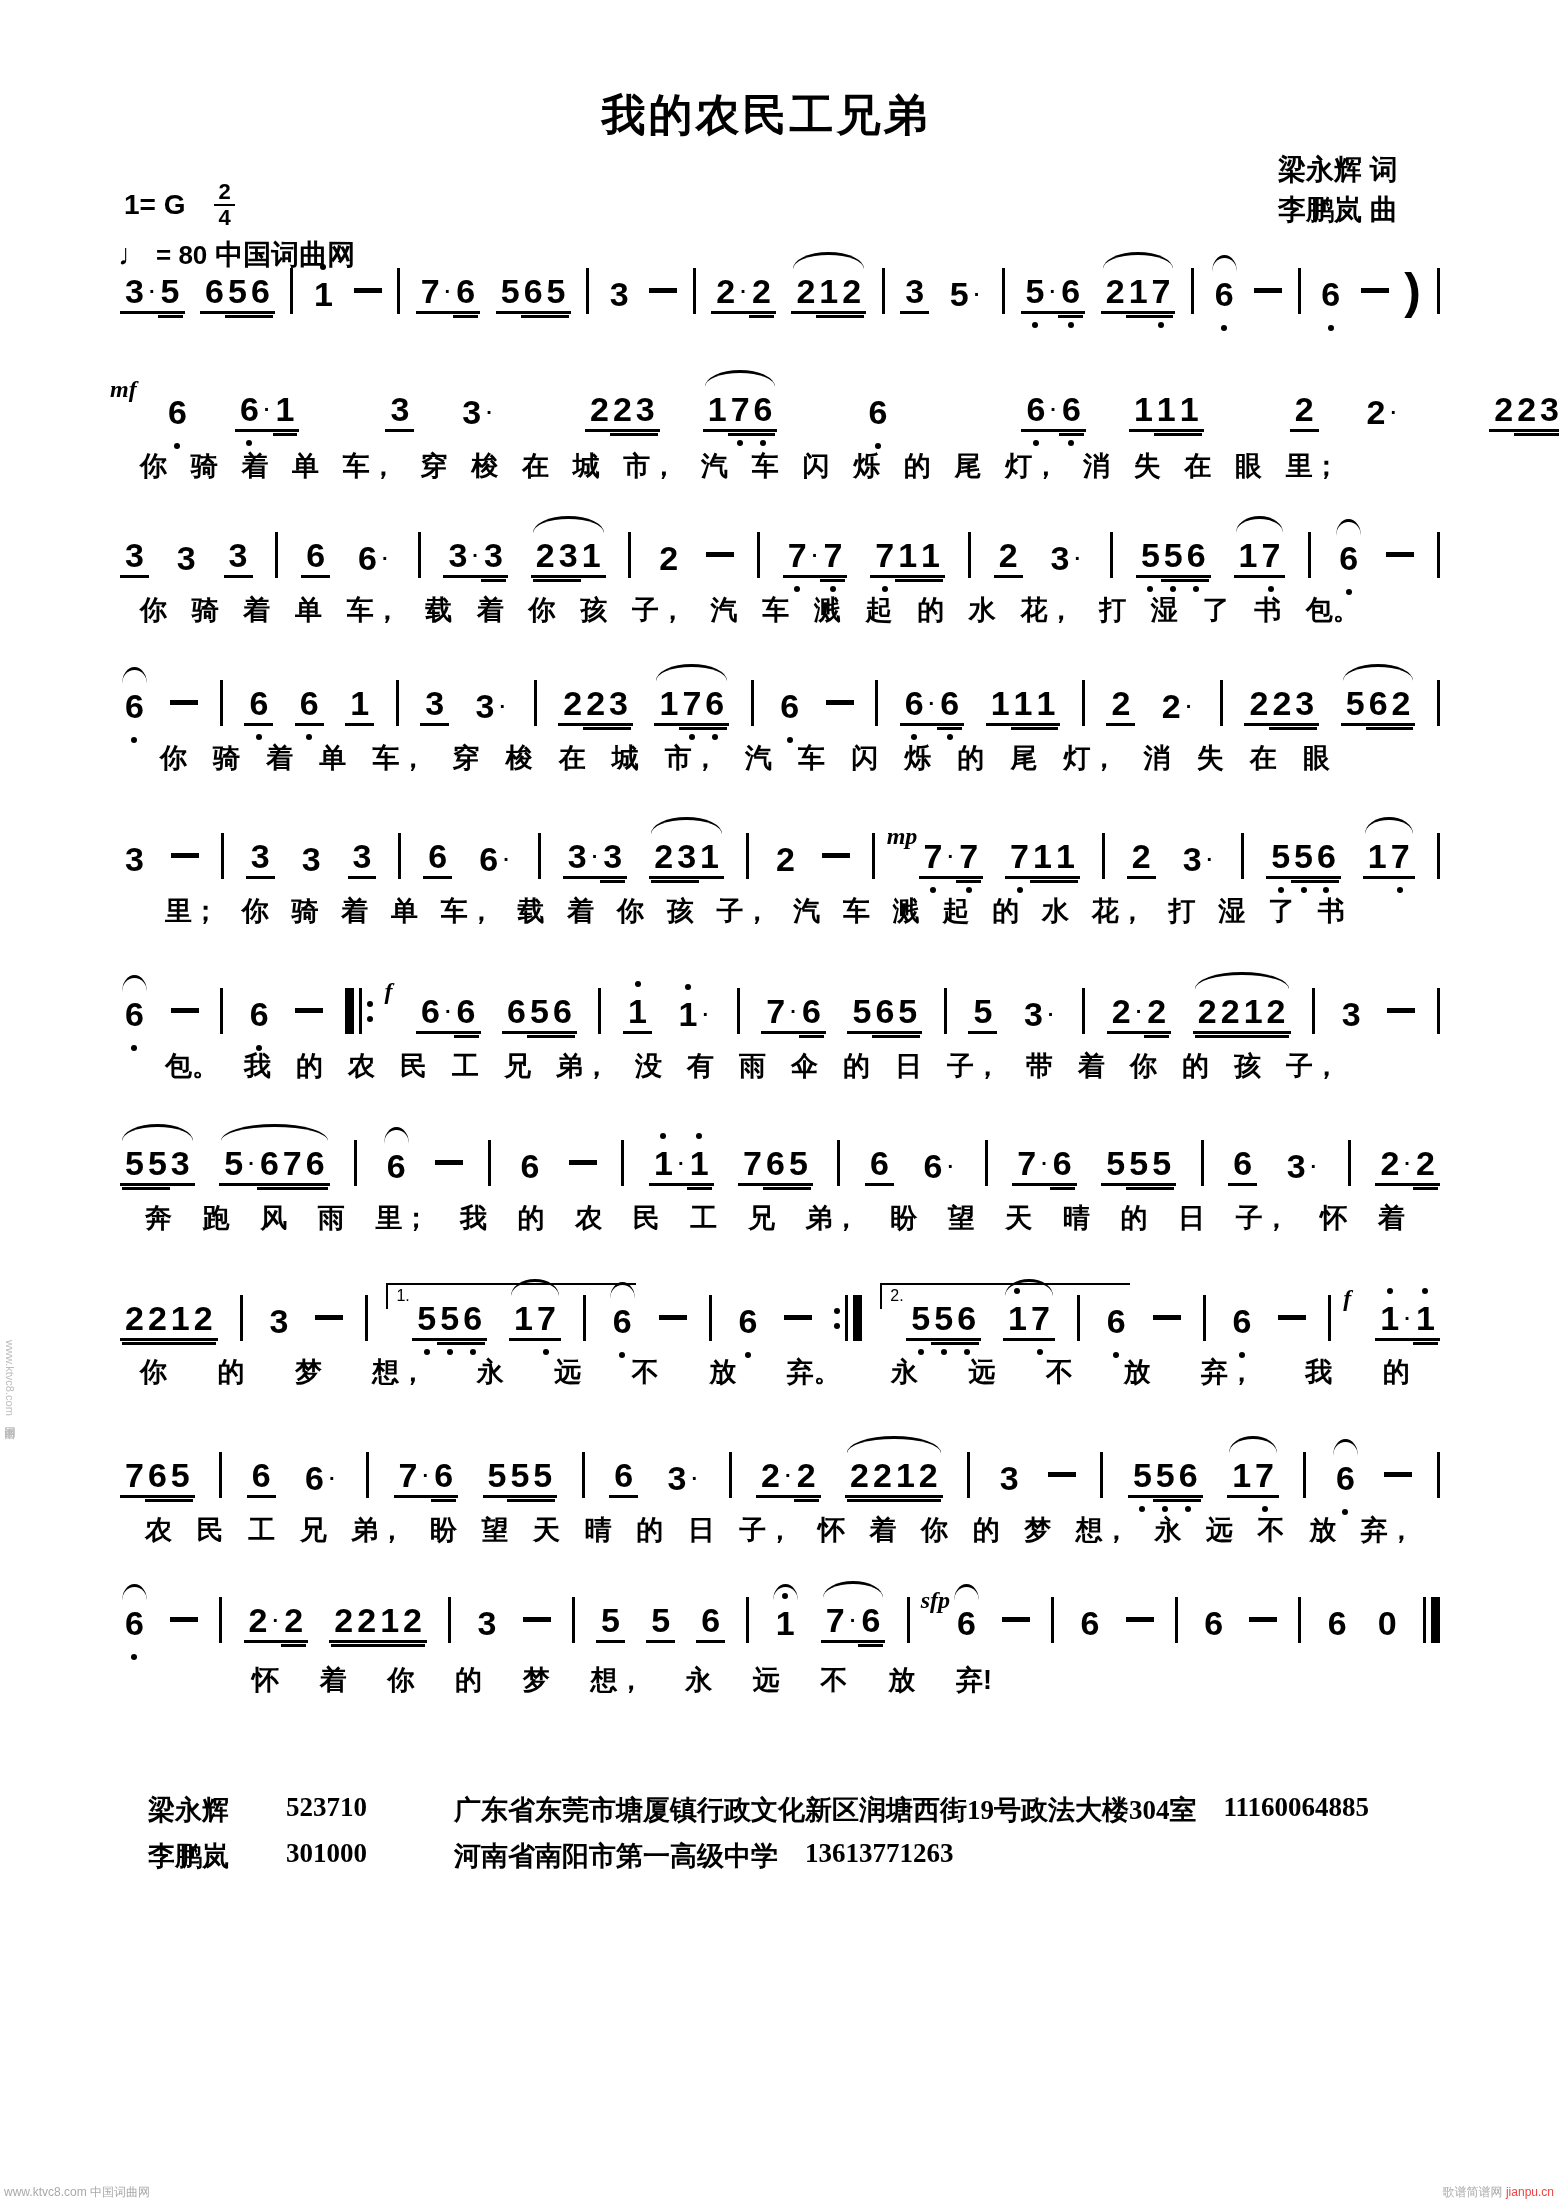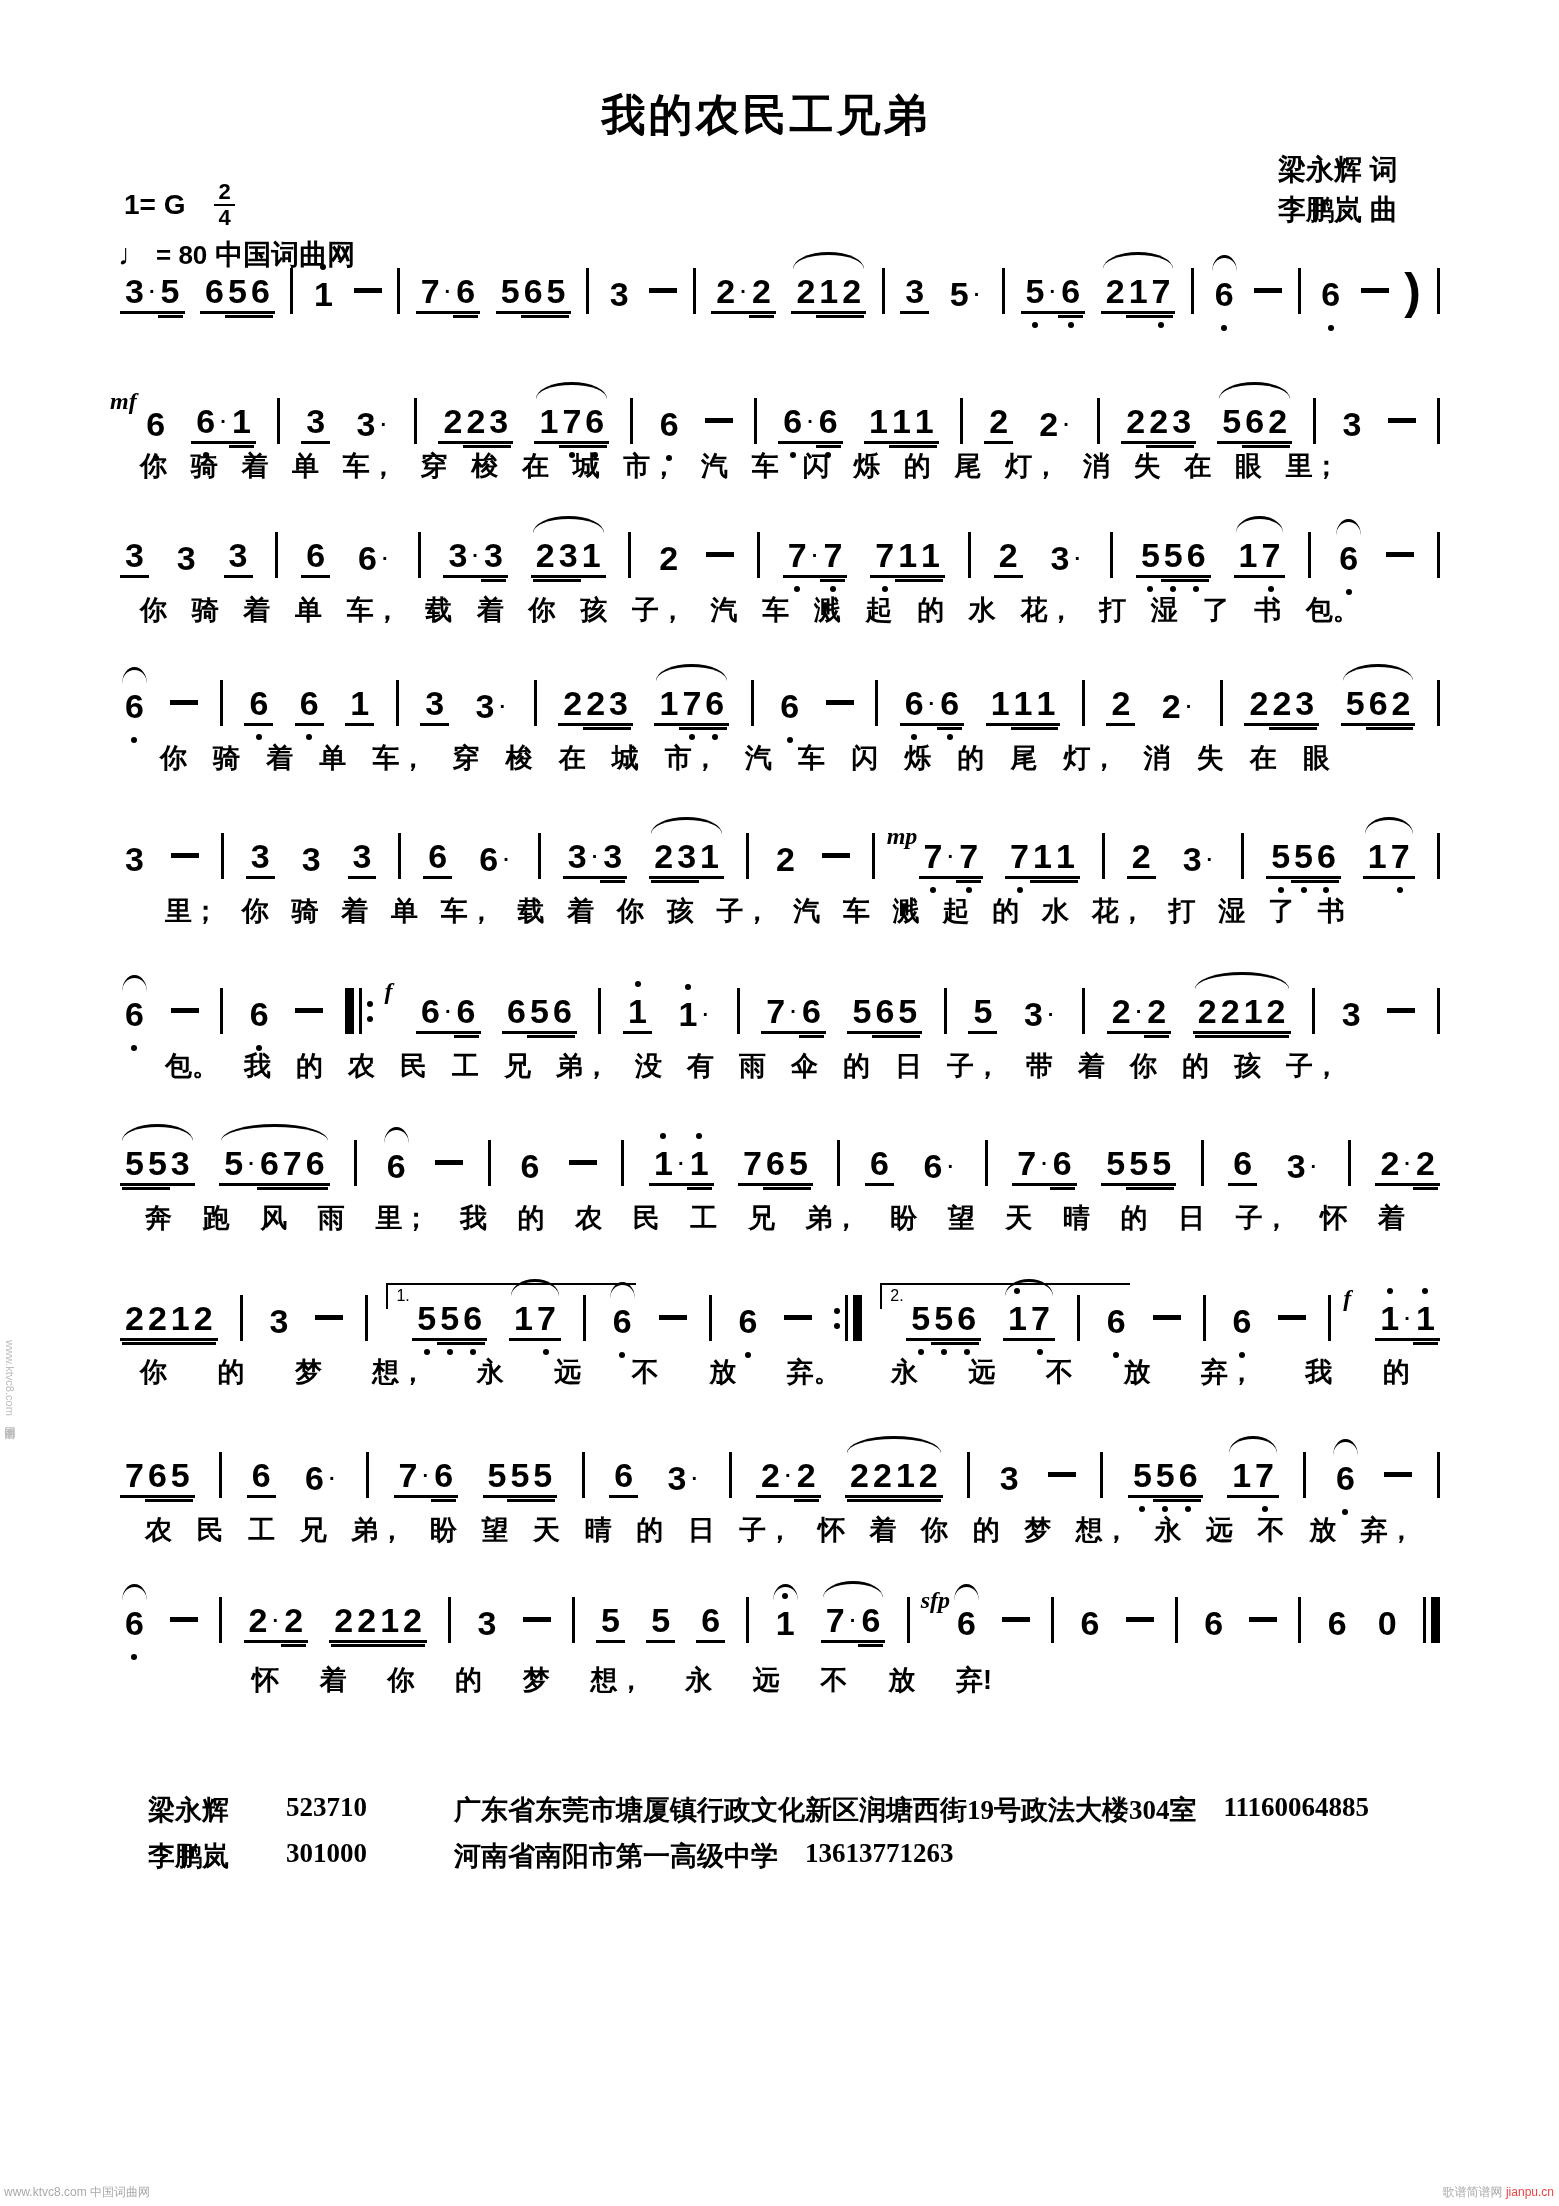--- a/index.html
+++ b/index.html
@@ -154,21 +154,21 @@
       </span>
       <span class="dash"></span>
       <span class="bl"></span>
       <span class="grp">
         <span class="ch">6<i class="ld"></i></span>
       </span>
       <span class="dash"></span>
       <span class="paren">)</span>
       <span class="bl"></span>
     </div>
-    <div class="notes" style="top: 398px;">
+    <div class="notes" style="top: 386px; gap: 43px;">
       <span class="dyn">
         <i>mf</i>
       </span>
       <span class="grp">
         <span class="ch">6<i class="ld"></i></span>
       </span>
       <span class="grp u1">
         <span class="ch">6<i class="ld"></i></span>
         <span class="ch dot">·</span>
         <span class="ch">1<i class="b2"></i></span>

